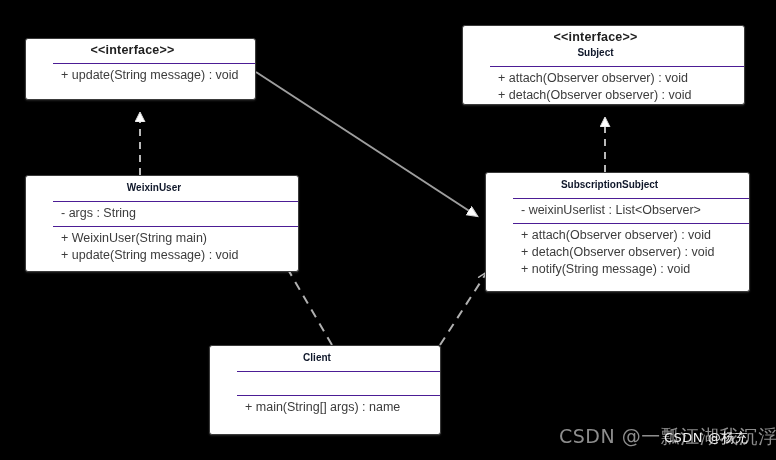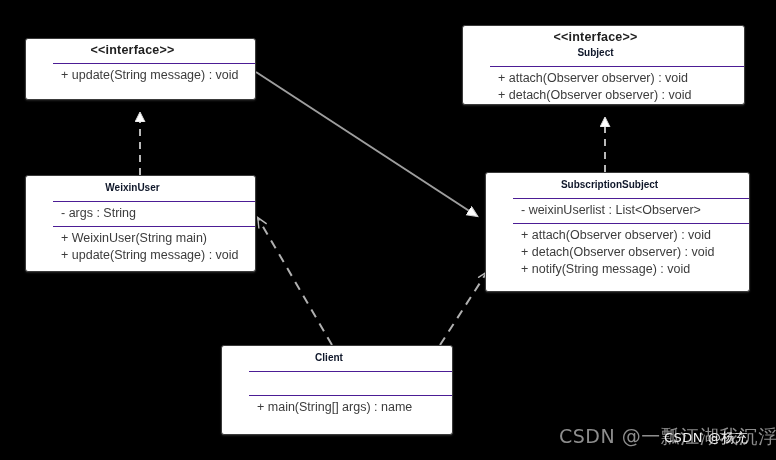--- a/index.html
+++ b/index.html
@@ -139,21 +139,21 @@
       <span class="stereotype">&lt;&lt;interface&gt;&gt;</span>
       <span class="cls-name">Subject</span>
     </div>
     <div class="compartment">
       <span class="member">+ attach(Observer observer) : void</span>
       <span class="member">+ detach(Observer observer) : void</span>
       <span class="member">+ notify(String message) : void</span>
     </div>
   </div>
 
-  <div class="uml-box" style="left:25px; top:175px; width:231px; height:97px;">
+  <div class="uml-box" style="left:25px; top:175px; width:274px; height:97px;">
     <div class="compartment head">
       <span class="cls-name">WeixinUser</span>
     </div>
     <div class="compartment">
       <span class="member">- args : String</span>
     </div>
     <div class="compartment">
       <span class="member">+ WeixinUser(String main)</span>
       <span class="member">+ update(String message) : void</span>
     </div>
@@ -166,21 +166,21 @@
     <div class="compartment">
       <span class="member">- weixinUserlist : List&lt;Observer&gt;</span>
     </div>
     <div class="compartment">
       <span class="member">+ attach(Observer observer) : void</span>
       <span class="member">+ detach(Observer observer) : void</span>
       <span class="member">+ notify(String message) : void</span>
     </div>
   </div>
 
-  <div class="uml-box" style="left:221px; top:345px; width:232px; height:90px;">
+  <div class="uml-box" style="left:209px; top:345px; width:232px; height:90px;">
     <div class="compartment head">
       <span class="cls-name">Client</span>
     </div>
     <div class="compartment empty-compartment"></div>
     <div class="compartment">
       <span class="member">+ main(String[] args) : name</span>
     </div>
   </div>
 
   <div class="watermark wm-back">CSDN @一瓢江湖我沉浮</div>

